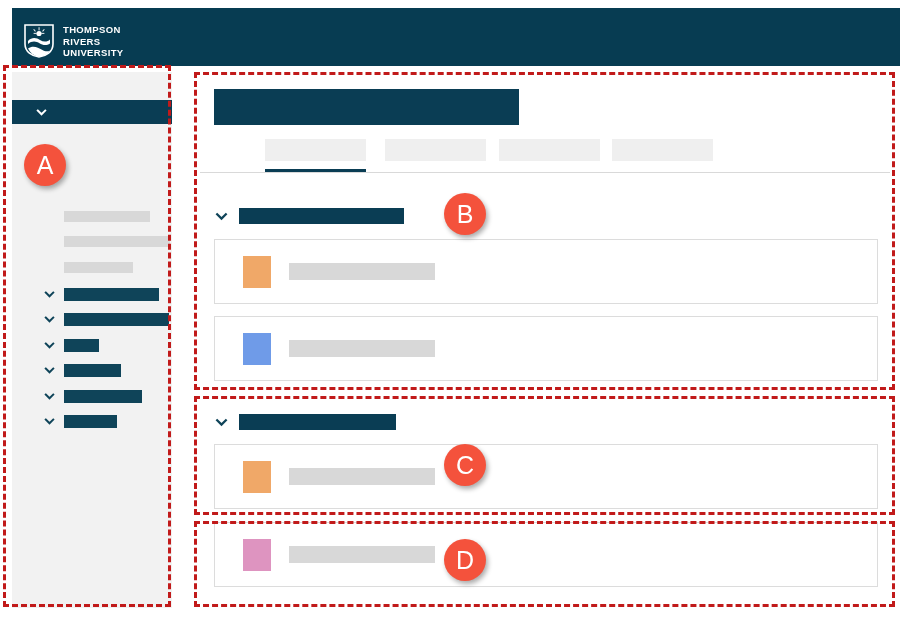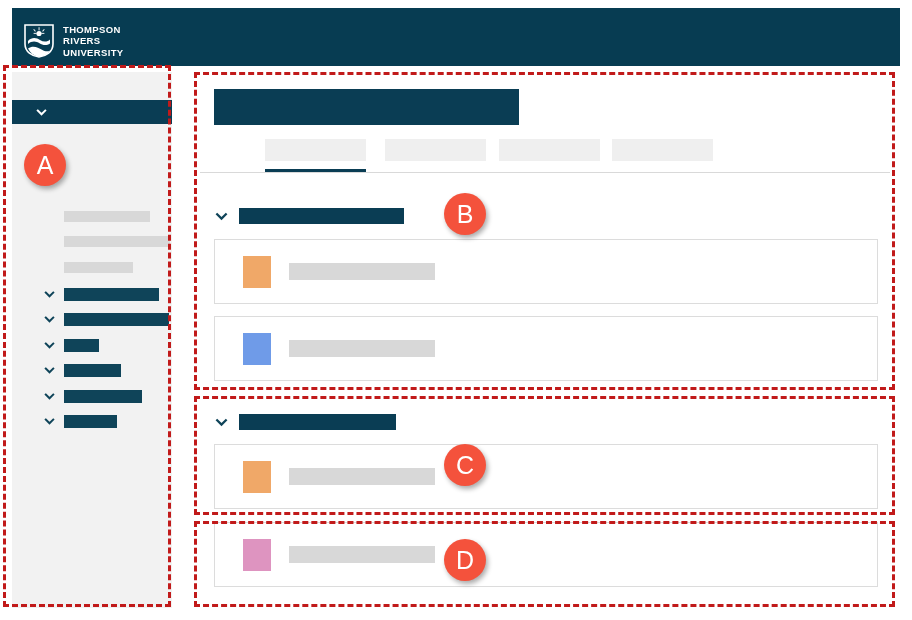--- a/index.html
+++ b/index.html
@@ -21,21 +21,21 @@
     left: 12px;
     top: 8px;
     width: 888px;
     height: 58px;
     background: #073C52;
     display: flex;
     align-items: center;
   }
   #brand-logo {
     display: flex;
-    align-items: center;
+    align-items: flex-end;
     margin-left: 12px;
     margin-top: 8px;
   }
   #shield-icon {
     width: 30px;
     height: 34px;
     flex: none;
   }
   #brand-wordmark {
     margin-left: 9px;

